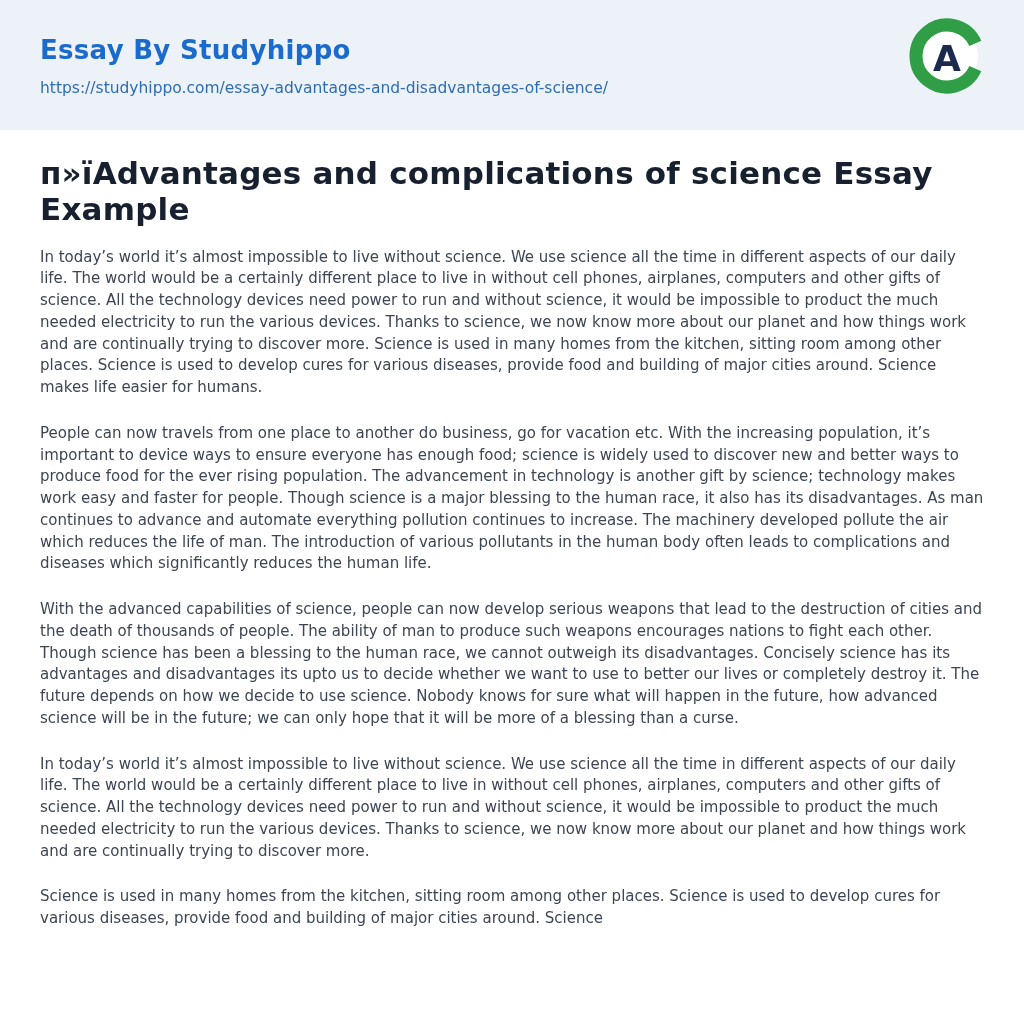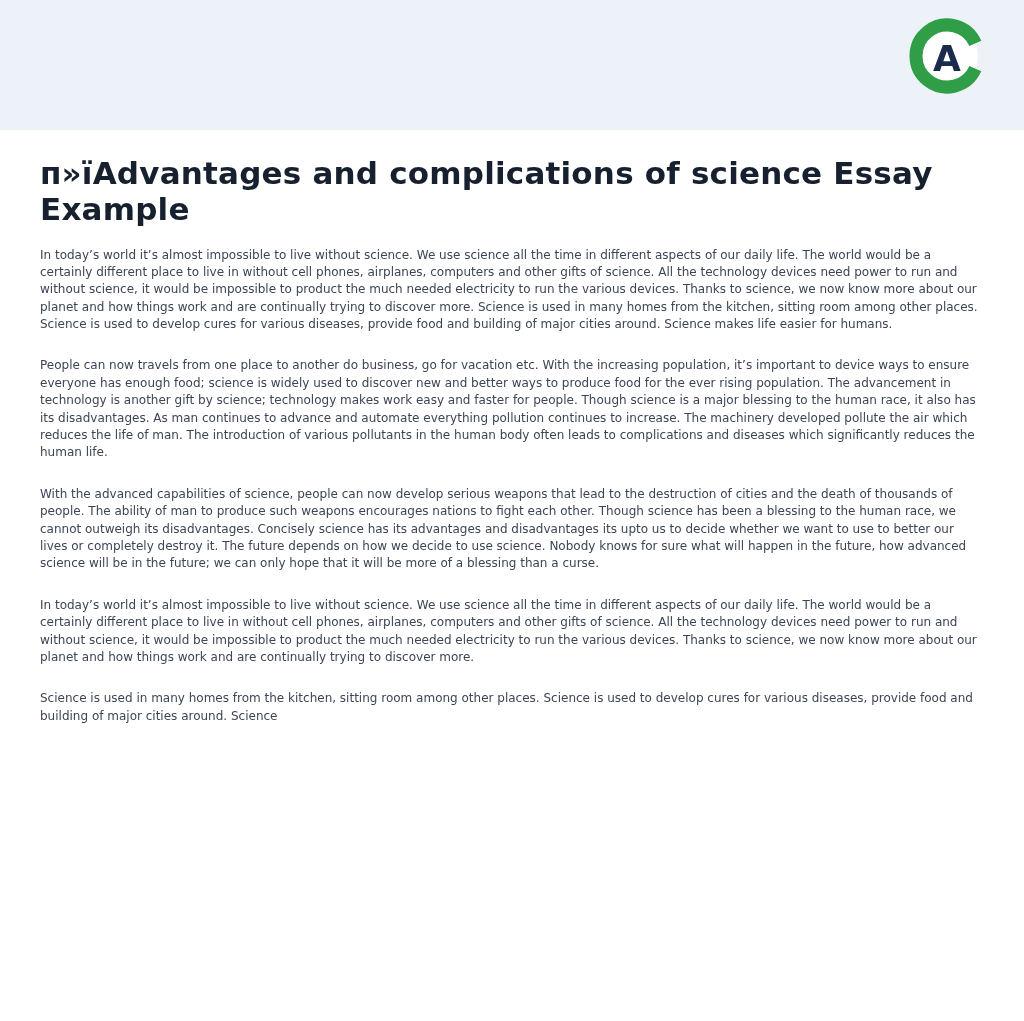--- a/index.html
+++ b/index.html
@@ -55,31 +55,35 @@
   h1.essay-title {
     margin: 25px 0 19px 0;
     font-size: 31px;
     line-height: 1.17;
     font-weight: 700;
     color: #17202f;
     letter-spacing: 0.2px;
   }
   p.para {
     margin: 0 0 24px 0;
-    font-size: 12px;
+    font-size: 15px;
     line-height: 1.45;
     color: #3d4554;
   }
 </style>
 </head>
 <body>
 
 <div class="page">
 
   <header class="header">
+    <div class="header-text">
+      <a class="site-title">Essay By Studyhippo</a>
+      <a class="site-url">https://studyhippo.com/essay-advantages-and-disadvantages-of-science/</a>
+    </div>
     <div class="logo">
       <svg viewBox="0 0 78 78" aria-hidden="true">
         <circle cx="39" cy="39" r="31" fill="#ffffff"></circle>
         <path d="M 67.32 51.61 A 31 31 0 1 1 67.32 26.39" fill="none" stroke="#2f9e47" stroke-width="13"></path>
         <text x="39" y="41" text-anchor="middle" dominant-baseline="central" font-size="36" font-weight="bold" fill="#1c2b4d">A</text>
       </svg>
     </div>
   </header>
 
   <main class="content">

